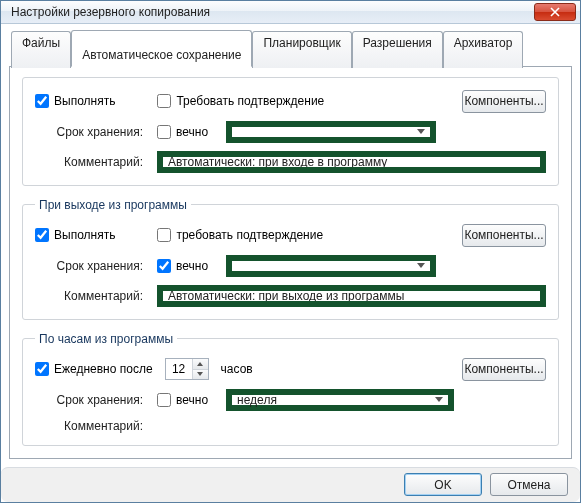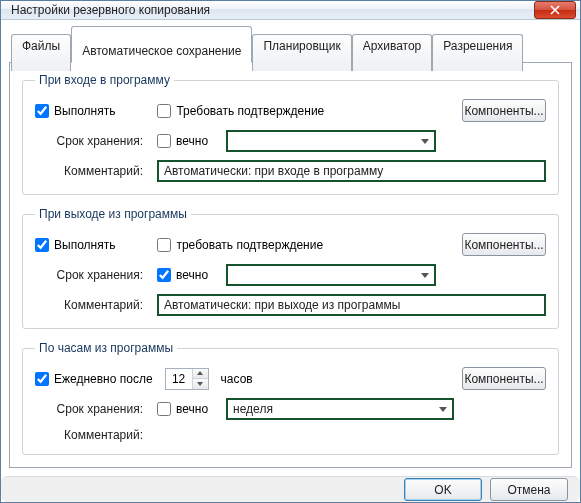--- a/index.html
+++ b/index.html
@@ -54,21 +54,21 @@
   }
   .tab {
     padding: 4px 10px 4px 10px;
     border: 1px solid #9ea8b3;
     border-bottom: none;
     background: linear-gradient(to bottom, #fdfdfd, #eef0f3);
     margin-right: 0px;
     border-top-left-radius: 3px;
     border-top-right-radius: 3px;
     position: relative;
-    top: 8px;
+    top: 1px;
     color: #222;
     cursor: default;
   }
   .tab.active {
     background: #fff;
     border-bottom: 1px solid #fff;
     top: 0;
     padding-top: 17px;
     z-index: 3;
   }
@@ -102,21 +102,21 @@
     padding-right: 2px;
   }
   input[type="checkbox"] {
     width: 14px; height: 14px;
     margin: 0;
   }
   .chk-wrap {
     display: inline-flex; align-items: center; gap: 5px;
   }
   .combo, .textfield {
-    border: 2px solid #14532d;
+    border: 6px solid #14532d;
     background: #fff;
     height: 22px;
     padding: 2px 5px;
     font: inherit;
     color: #222;
   }
   .combo {
     display: flex; align-items: center; justify-content: space-between;
     cursor: default;
   }
@@ -188,28 +188,27 @@
           <path d="M1 1 L9 9 M9 1 L1 9" stroke="#fff" stroke-width="1.6" fill="none"></path>
         </svg>
     </div>
   </div>
 
   <div class="content">
     <div class="tabs">
       <div class="tab">Файлы</div>
       <div class="tab active">Автоматическое сохранение</div>
       <div class="tab">Планировщик</div>
+      <div class="tab">Разрешения</div>
       <div class="tab">Архиватор</div>
-      <div class="tab">Разрешения</div>
     </div>
 
     <div class="tab-page">
 
       <fieldset class="group">
-        <legend>При входе в программу</legend>
         <div class="row">
           <label class="chk-wrap">
             <input type="checkbox" checked="" style="">
             <span>Выполнять</span>
           </label>
           <div style="width:18px"></div>
           <label class="chk-wrap">
             <input type="checkbox" style="">
             <span>Требовать подтверждение</span>
           </label>

